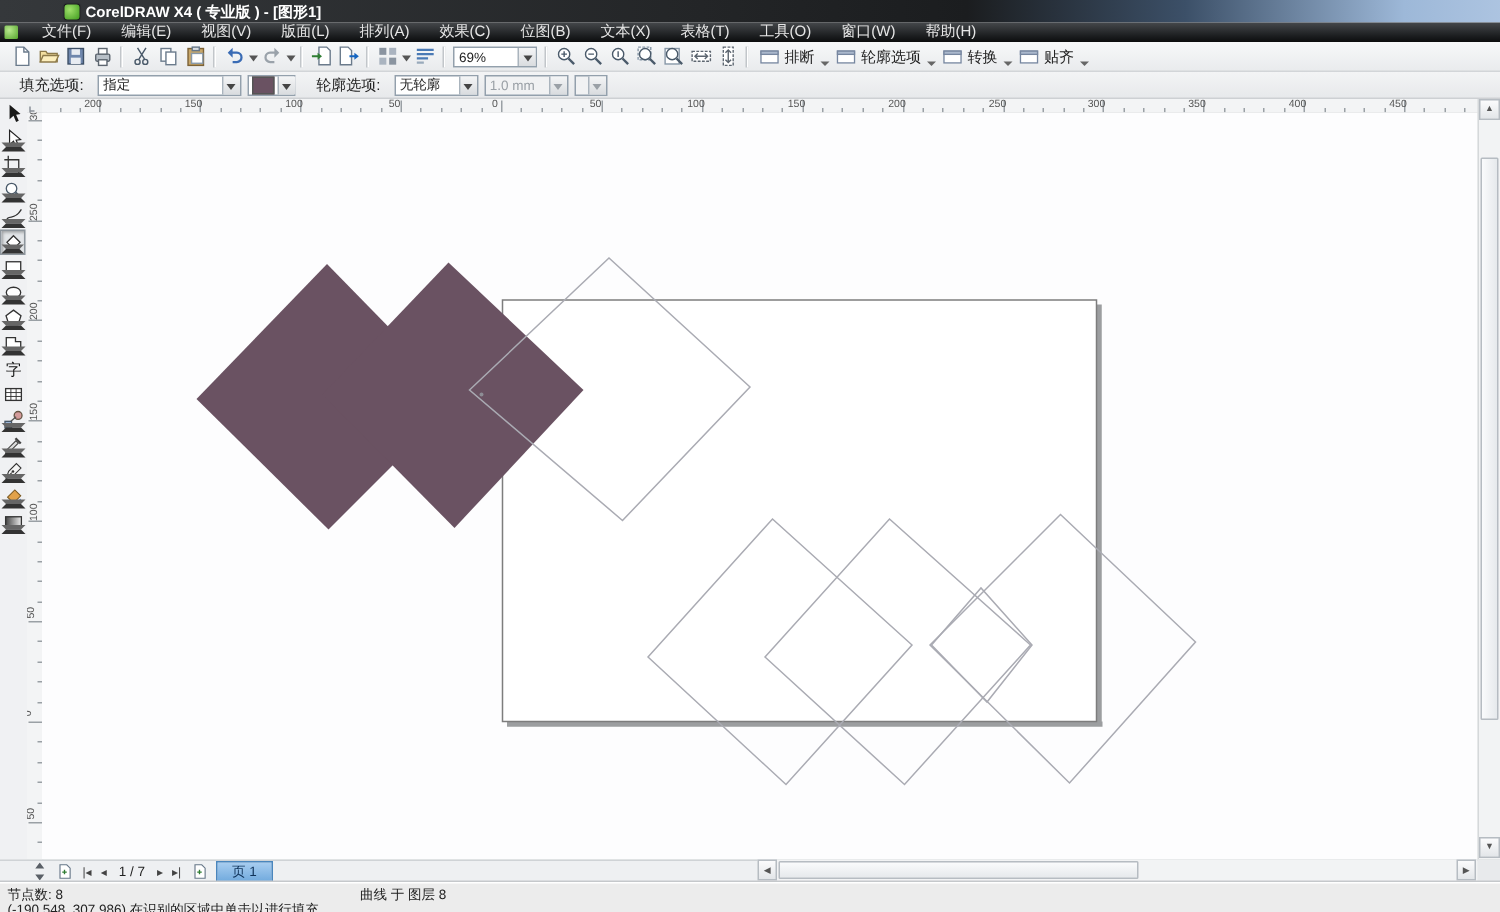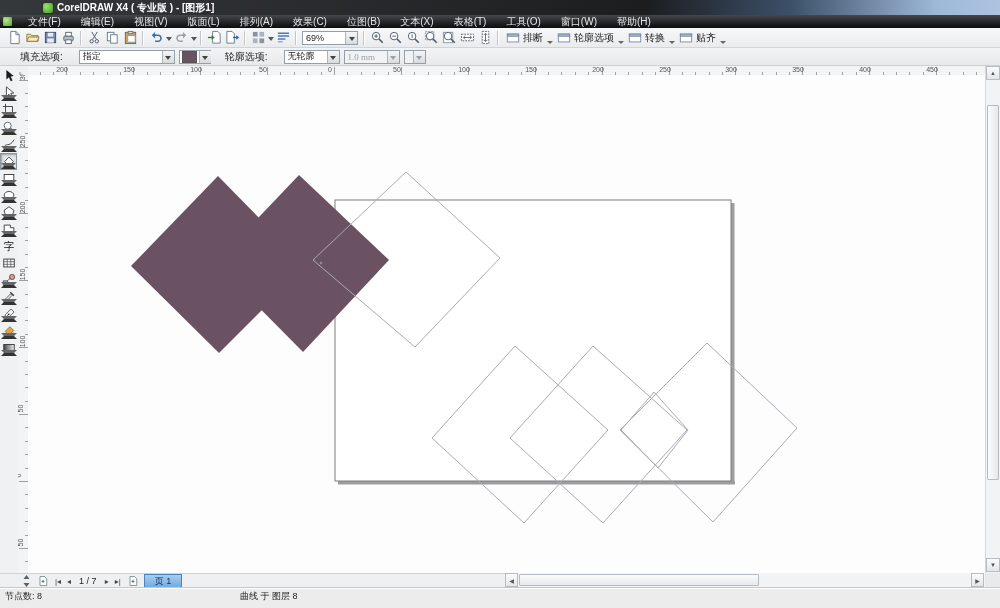--- a/index.html
+++ b/index.html
@@ -30,24 +30,24 @@
   .tcaret{width:7px;height:18px;position:relative;flex:none;}
   .tcaret::after{content:"";position:absolute;top:8px;left:1px;
     border-left:3px solid transparent;border-right:3px solid transparent;border-top:4px solid #555;}
   .combo{height:14px;background:#fff;border:1px solid #93a0ac;display:inline-flex;align-items:center;
     font-size:9px;color:#222;flex:none;margin:0 2px;position:relative;box-sizing:border-box;}
   .combo .cval{padding:0 3px;flex:1;white-space:nowrap;overflow:hidden;}
   .combo .cbtn{width:11px;height:100%;background:linear-gradient(#f4f5f6,#d9dcdf);
     border-left:1px solid #aab4bd;position:relative;flex:none;}
   .combo .cbtn::after{content:"";position:absolute;left:2.5px;top:5px;
     border-left:3px solid transparent;border-right:3px solid transparent;border-top:4px solid #444;}
-  .combo.disabled{background:#f1f2f3;color:#9aa0a6;font-family:Liberation Serif, serif;}
+  .combo.disabled{background:#f1f2f3;color:#9aa0a6;}
   .combo.disabled .cbtn::after{border-top-color:#9aa0a6;}
   .swatch{width:13px;height:10px;margin:0 2px;border:1px solid #555;flex:none;}
-  .plabel{margin:0 14px;white-space:nowrap;}
+  .plabel{margin:0 7px;white-space:nowrap;}
   .tbtn{display:inline-flex;align-items:center;gap:3px;padding:0 4px;height:18px;
     font-size:10px;color:#222;white-space:nowrap;flex:none;}
   .flyout{width:6px;height:16px;position:relative;flex:none;}
   .flyout::after{content:"";position:absolute;bottom:2px;left:0;
     border-left:3px solid transparent;border-right:3px solid transparent;border-top:3px solid #666;}
   
   .toolbox{position:absolute;left:0;top:66px;width:18px;height:507px;background:#f0f1f3;
     border-right:1px solid #d6d9db;}
   .tool{position:absolute;left:1px;width:16px;height:16px;display:flex;align-items:center;
     justify-content:center;}
@@ -626,15 +626,18 @@
     <div class="sthumb h" style="left:14px;top:1px;width:240px;height:12px"></div>
     <div class="sbtn" style="left:466px;top:0;width:13px;height:14px">▶</div>
   </div>
   <div class="sbtn" style="position:absolute;left:985px;top:573px;width:15px;height:15px;border:none;background:#e8eaec"></div>
 
   <div class="statusbar">
     <div class="srow1">
       <span class="st-left">节点数: 8</span>
       <span class="st-center">曲线 于 图层 8</span>
     </div>
+    <div class="srow2">
+      <span class="st-hint">(-190.548, 307.986) 在识别的区域中单击以进行填充。</span>
+    </div>
   </div>
 
 </div>
 
 </body></html>

